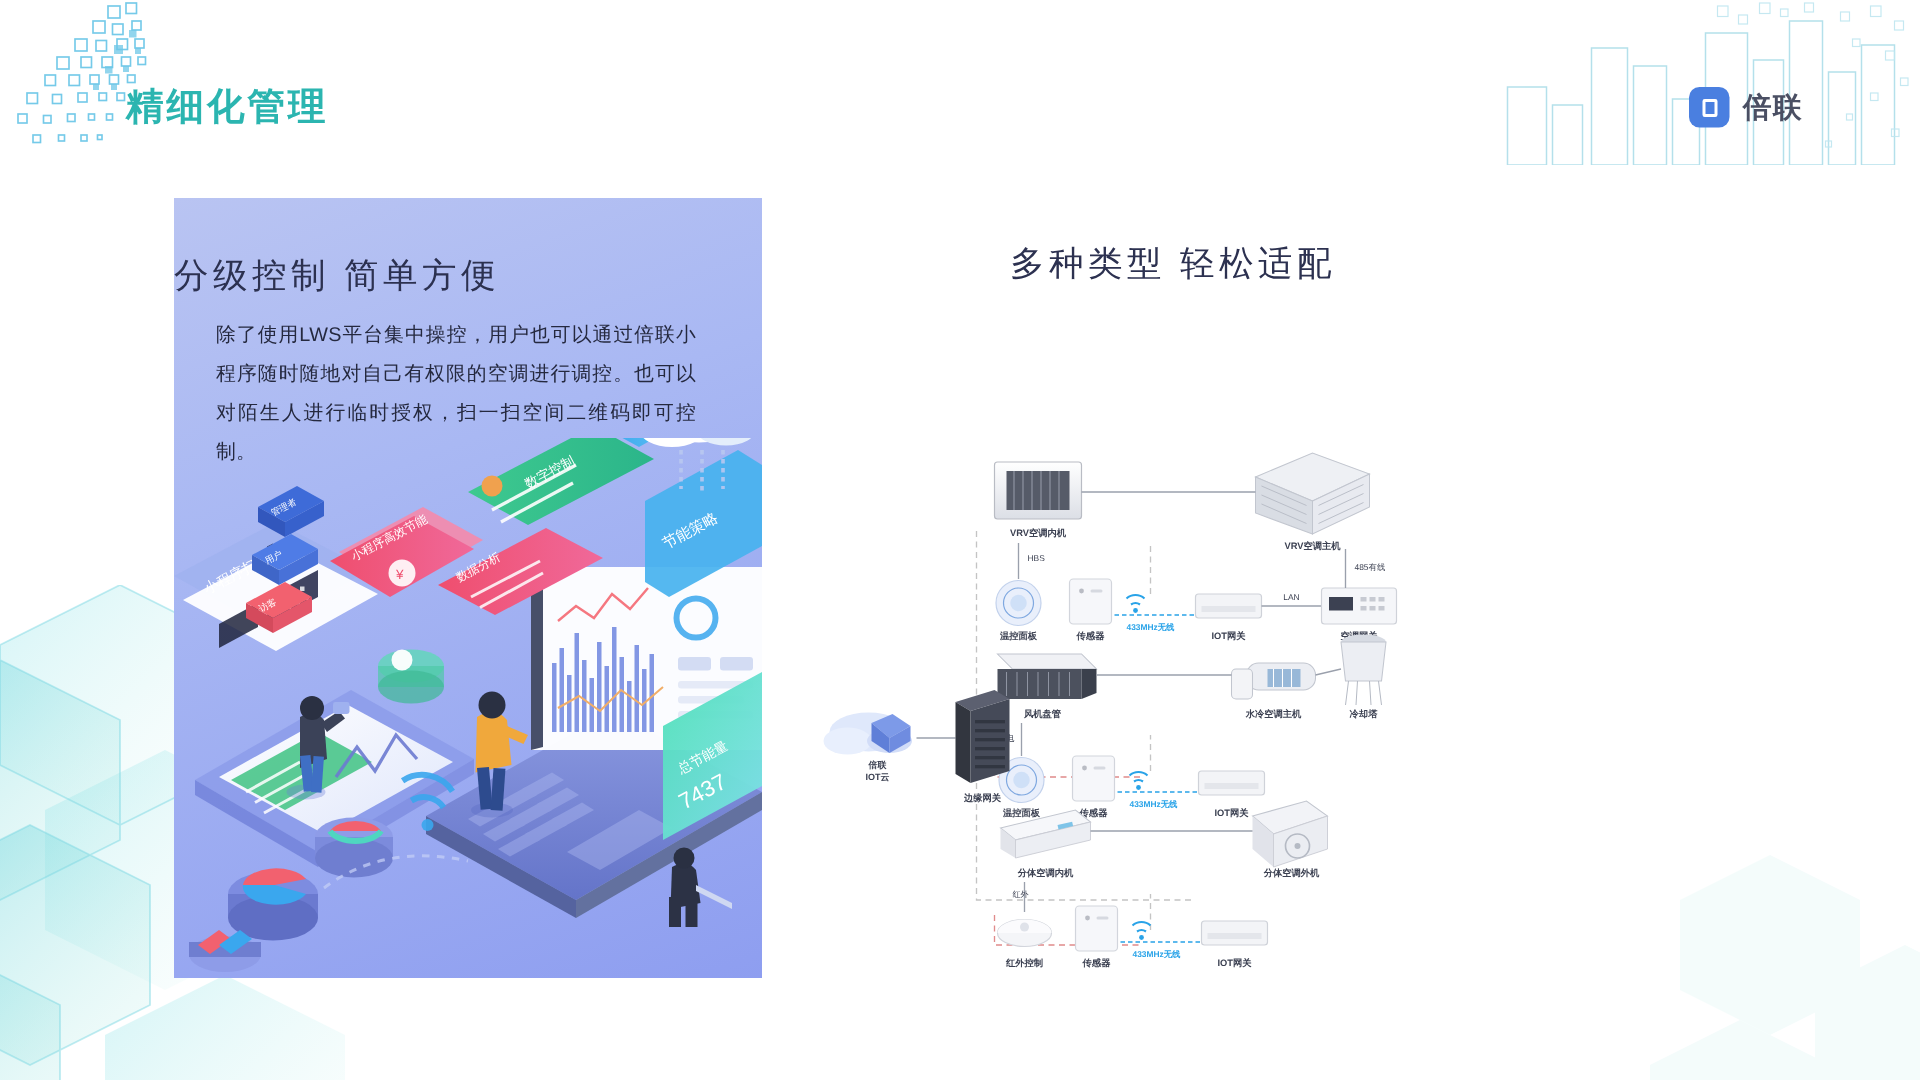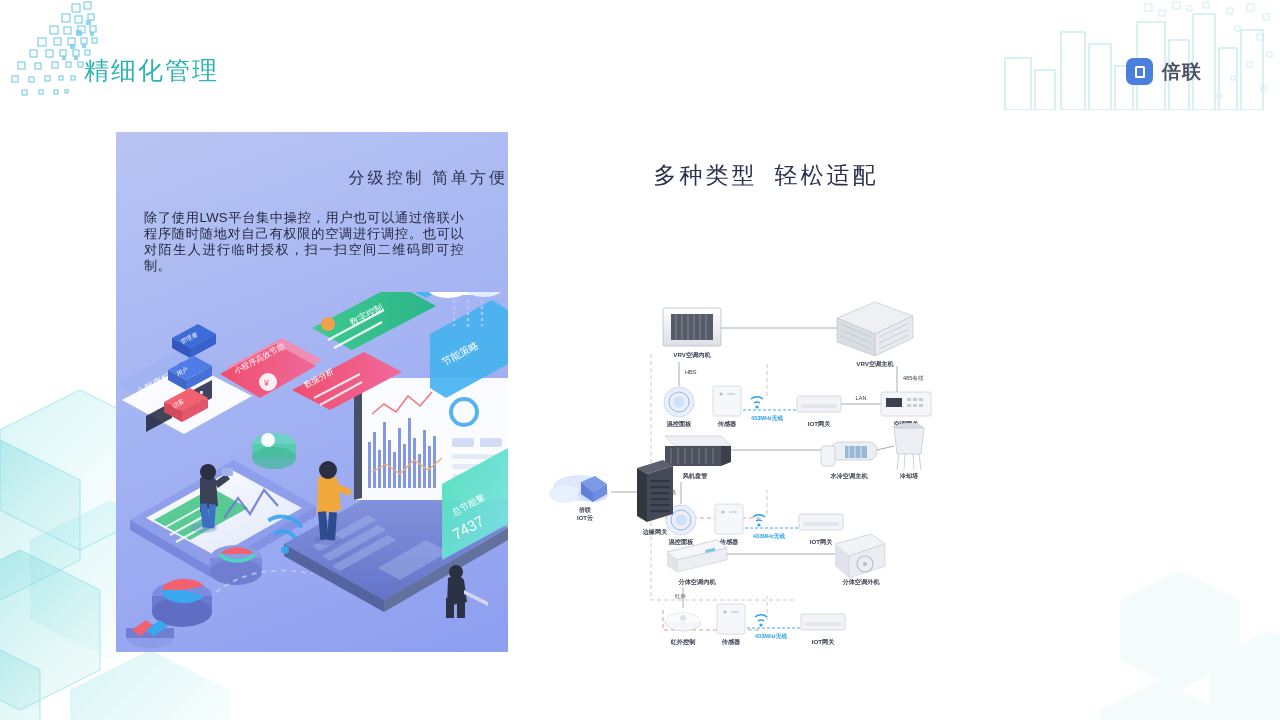--- a/index.html
+++ b/index.html
@@ -35,21 +35,21 @@
   .bg-city-topright {
     position: absolute; right: 0px; top: 0px;
     width: 285px; height: 110px;
     pointer-events: none;
   }
 
   
   .page-title {
     position: absolute; left: 84px; top: 54px;
     font-size: 25px; letter-spacing: 2px;
-    color: #2bb5b0; font-weight: 400;
+    color: #2bb5b0; font-weight: 700;
     white-space: nowrap;
   }
   .brand {
     position: absolute; right: 78px; top: 58px;
     display: flex; align-items: center; gap: 9px;
   }
   .brand-mark {
     width: 27px; height: 27px; border-radius: 7px;
     background: #4a7fe0;
     display: flex; align-items: center; justify-content: center;
@@ -64,34 +64,34 @@
 
   
   .left-card {
     position: absolute; left: 116px; top: 132px;
     width: 392px; height: 520px;
     background: linear-gradient(160deg,#b9c4f2 0%, #a9b8f3 35%, #8e9ef0 100%);
     overflow: hidden;
   }
   .left-card .ttl {
     position: absolute; left: 0; right: 0; top: 36px;
-    text-align: right; font-size: 16px; color: #2c3150;
+    text-align: left; font-size: 23px; color: #2c3150;
     letter-spacing: 3px; font-weight: 400;
   }
   .left-card .body {
     position: absolute; left: 28px; right: 44px; top: 78px;
-    font-size: 13.2px; line-height: 16px; color: #25293f;
+    font-size: 13.2px; line-height: 26px; color: #25293f;
     text-align: justify; letter-spacing: .2px;
   }
 
   
   .illus { position: absolute; left: 0; top: 160px; width: 392px; height: 360px; }
 
   
-  .right-panel { position: absolute; left: 556px; top: 132px; width: 420px; font-family: Liberation Mono, monospace; }
+  .right-panel { position: absolute; left: 572px; top: 132px; width: 420px; }
   .right-panel .ttl {
     text-align: center; font-size: 23px; color: #2c3150;
     letter-spacing: 3px; font-weight: 400; margin-top: 28px;
   }
   .right-panel .body {
     margin-top: 22px; font-size: 13.2px; line-height: 21.5px;
     color: #25293f; text-align: justify; letter-spacing: .15px;
   }
 
   

